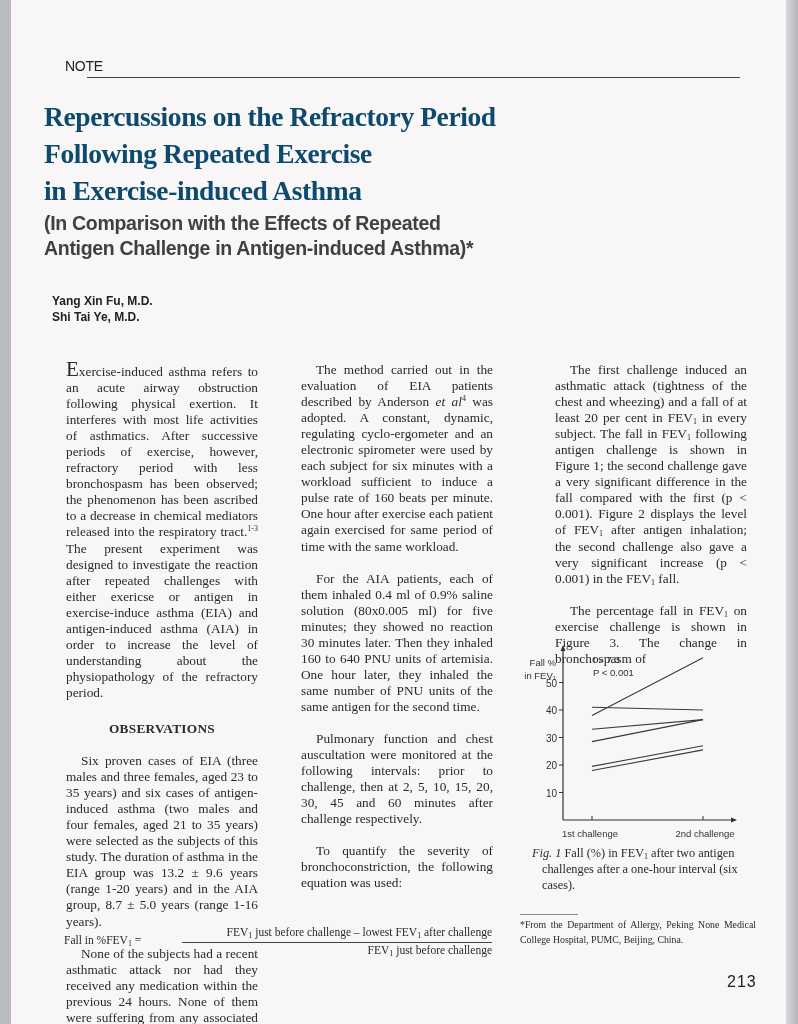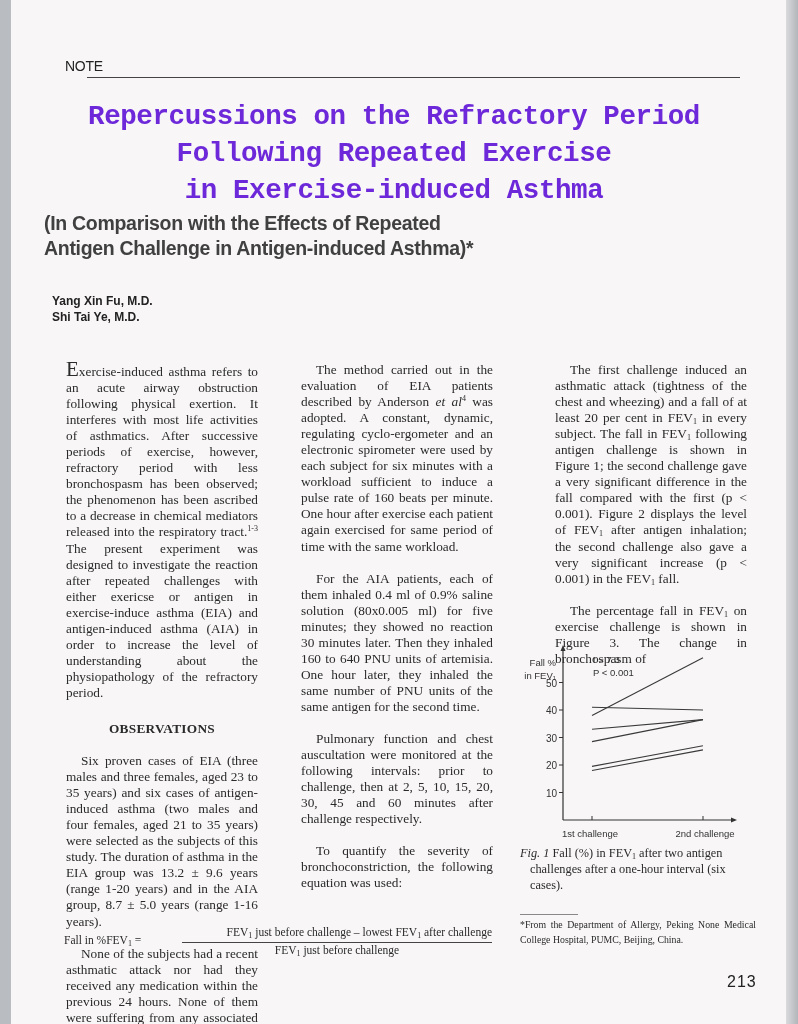--- a/index.html
+++ b/index.html
@@ -22,22 +22,22 @@
   }
   .note-label {
     font-family: "Liberation Sans", sans-serif; font-size: 14px; color: #222;
     letter-spacing: -0.3px; position: absolute; left: 0; top: 0; margin-left: 21px;
   }
   .note-rule {
     position: absolute; left: 43px; right: 0; top: 19px; height: 1px; background: #444;
   }
   .title {
     position: absolute; left: 44px; top: 98px; width: 700px;
-    font-family: Liberation Mono, monospace; font-weight: bold;
-    font-size: 27.5px; line-height: 37px; color: #6d28d9; letter-spacing: -0.4px; text-align: center;
+    font-family: Liberation Serif, serif; font-weight: bold;
+    font-size: 27.5px; line-height: 37px; color: #0c4a6e; letter-spacing: -0.4px;
   }
   .subtitle {
     position: absolute; left: 44px; top: 211px; width: 700px;
     font-family: "Liberation Sans", sans-serif; font-weight: bold;
     font-size: 19.5px; line-height: 25px; color: #404040; letter-spacing: -0.3px;
   }
   .authors {
     position: absolute; left: 52px; top: 293px;
     font-family: "Liberation Sans", sans-serif; font-weight: bold;
     font-size: 12px; line-height: 16px; color: #222;
@@ -61,29 +61,29 @@
   .chart {
     position: absolute; left: 515px; top: 640px; width: 240px; height: 200px;
   }
   .chart svg { position: absolute; left: 0; top: 0; }
   .chart text { font-family: "Liberation Sans", sans-serif; fill: #333; }
   .caption {
     position: absolute; left: 520px; top: 845px; width: 236px;
     font-size: 12.3px; line-height: 16px; color: #2a2a2a;
   }
   .caption .fig { font-style: italic; }
-  .caption .hang { padding-left: 10px; text-indent: -10px; }
+  .caption .hang { padding-left: 10px; text-indent: -10px; margin-left: 12px; }
   .equation {
     position: absolute; left: 64px; top: 926px; width: 440px; height: 36px;
     font-size: 11.5px; color: #2a2a2a;
   }
   .eq-lhs { position: absolute; left: 0; top: 8px; }
   .eq-num { position: absolute; left: 118px; top: 0; width: 310px; text-align: right; }
   .eq-bar { position: absolute; left: 118px; top: 16px; width: 310px; height: 1px; background: #444; }
-  .eq-den { position: absolute; left: 118px; top: 18px; width: 310px; text-align: center; }
+  .eq-den { position: absolute; left: 118px; top: 18px; width: 310px; text-align: right; }
   .foot-rule { position: absolute; left: 520px; top: 914px; width: 58px; height: 1px; background: #888; }
   .footnote {
     position: absolute; left: 520px; top: 917px; width: 236px;
     font-size: 9.8px; line-height: 15px; color: #2a2a2a; text-align: justify;
   }
   .page-number {
     position: absolute; left: 727px; top: 973px;
     font-family: "Liberation Sans", sans-serif; font-size: 16px; color: #222; letter-spacing: 1px;
   }
 </style>

